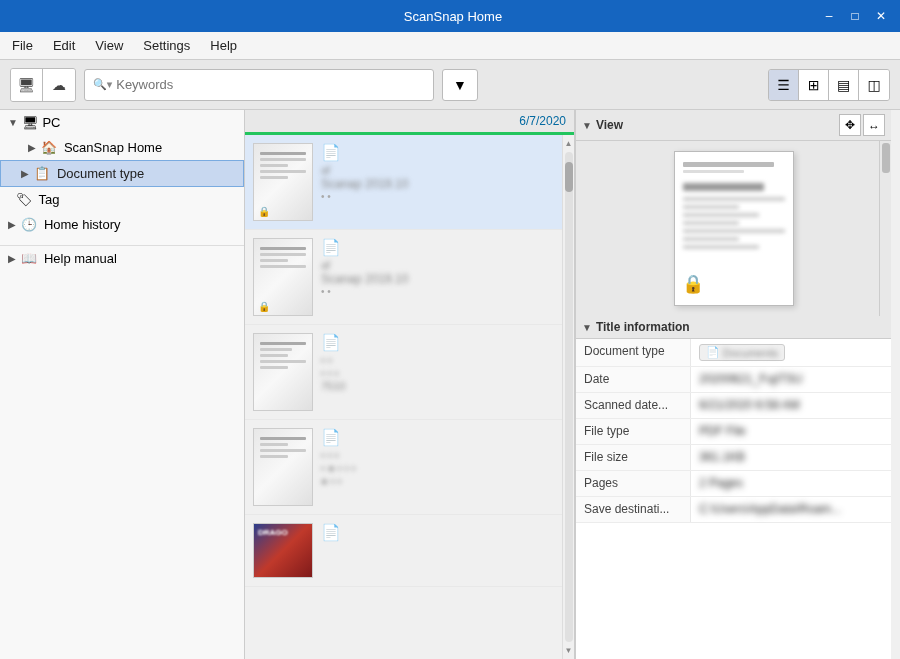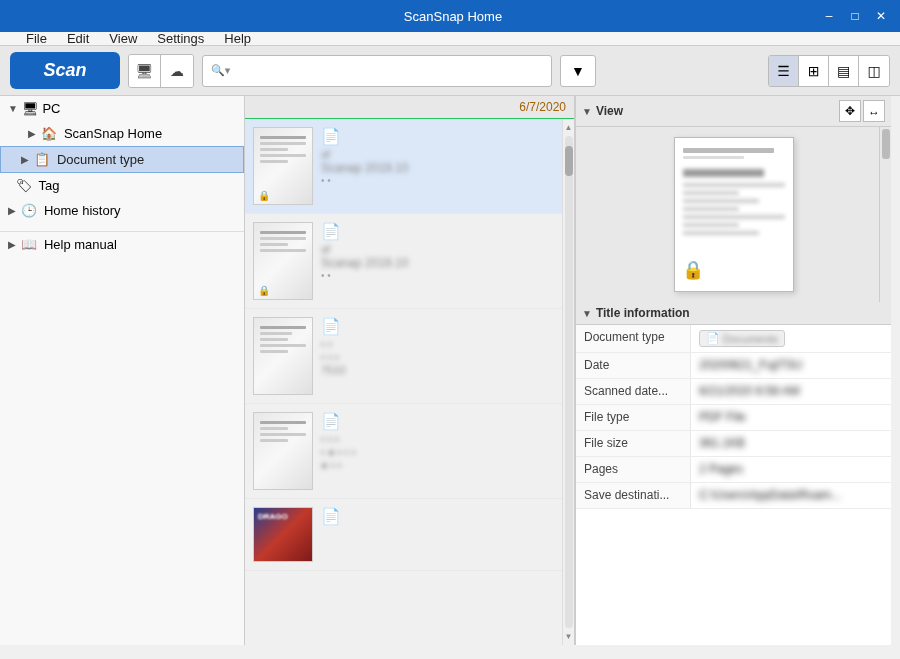--- a/index.html
+++ b/index.html
@@ -25,24 +25,24 @@
       color: white;
       cursor: pointer;
       font-size: 12px;
       display: flex; align-items: center; justify-content: center;
     }
 
     
     .menu-bar {
       background: #f5f5f5;
       border-bottom: 1px solid #ccc;
-      height: 14px;
-      display: flex;
-      align-items: center;
-      padding: 0 16px;
+      height: 28px;
+      display: flex;
+      align-items: center;
+      padding: 0 2px;
     }
     .menu-item {
       padding: 4px 10px;
       cursor: pointer;
       font-size: 13px;
       color: #222;
     }
 
     
     .toolbar {
@@ -209,23 +209,23 @@
       cursor: pointer;
       gap: 6px;
       font-size: 13px;
       border-top: 1px solid #ddd;
       margin-top: 8px;
     }
 
     .doc-list-header {
       padding: 4px 8px;
       background: #e8e8e8;
-      border-bottom: 1px solid #22c55e;
+      border-bottom: 3px solid #22c55e;
       font-size: 12px;
-      color: #a16207;
+      color: #0369a1;
       text-align: right;
     }
 
     .doc-item {
       display: flex;
       align-items: flex-start;
       padding: 8px;
       border-bottom: 1px solid #e8e8e8;
       cursor: pointer;
       gap: 8px;
@@ -464,33 +464,33 @@
 
 <div class="menu-bar">
   <div class="menu-item">File</div>
   <div class="menu-item">Edit</div>
   <div class="menu-item">View</div>
   <div class="menu-item">Settings</div>
   <div class="menu-item">Help</div>
 </div>
 
 <div class="toolbar">
-  <button class="scan-btn">Scan</button>
 
   <div class="toolbar-icon-group">
     <button class="toolbar-icon-btn">
       <span>🖥</span>
     </button>
     <button class="toolbar-icon-btn">
       <span>☁</span>
     </button>
   </div>
 
   <div class="search-box">
     <span style="color:#888; margin-right:4px; font-size:11px;">🔍▾</span>
+    <input type="text" placeholder="Keywords" style="">
   </div>
 
   <button class="sort-btn">
     <span>▼</span>
   </button>
 
   <div class="view-btns">
     <button class="view-btn active">
       <span>☰</span>
     </button>

